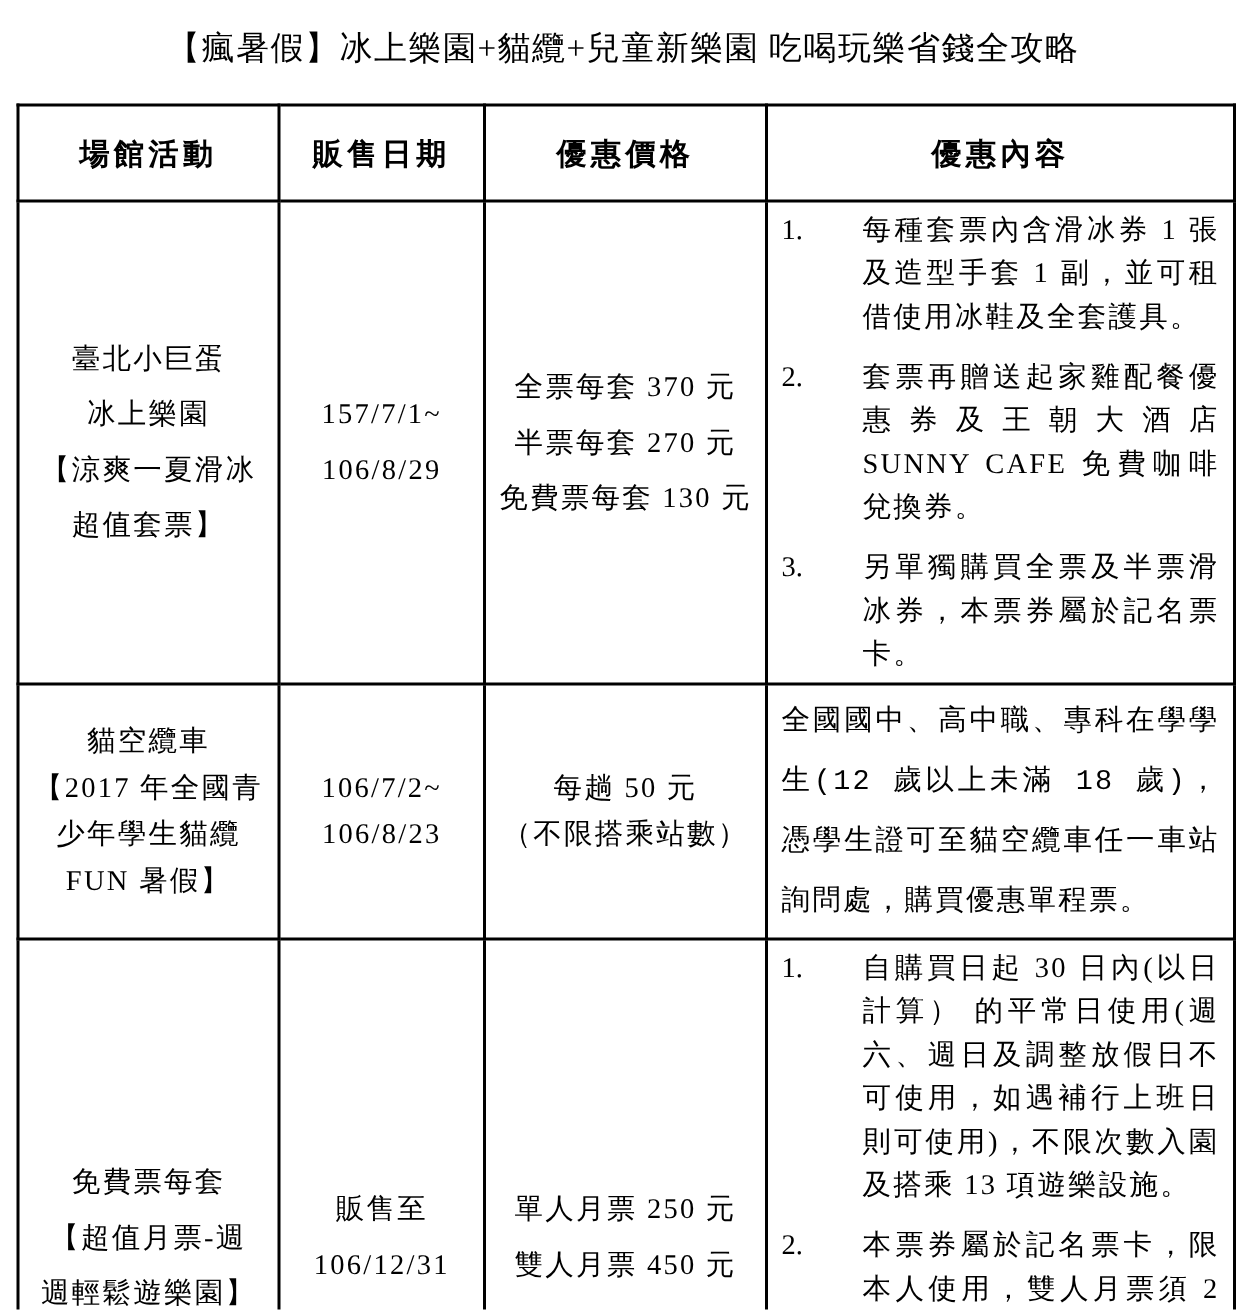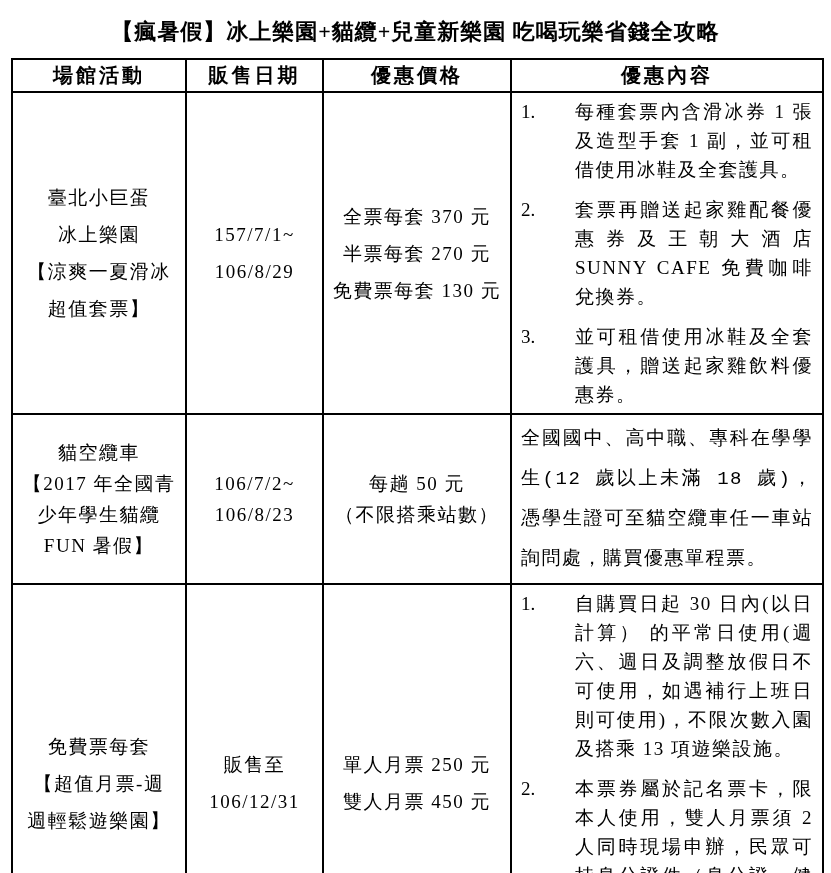--- a/index.html
+++ b/index.html
@@ -4,43 +4,43 @@
 <style>
   * { margin: 0; padding: 0; box-sizing: border-box; }
   html, body {
     width: 831px; height: 873px;
     background: #ffffff;
     color: #000000;
     font-family: "Liberation Serif", "DejaVu Serif", serif;
   }
   .page { width: 831px; height: 873px; overflow: hidden; }
   .doc-title {
-    padding: 17px 0 11px 0;
+    padding: 17px 0 22px 0;
     text-align: center;
     font-size: 22px;
-    font-weight: bold;
+    font-weight: normal;
     letter-spacing: 1px;
   }
   table.promo {
     border-collapse: collapse;
     table-layout: fixed;
     margin-left: 11px;
     width: 811px;
   }
   table.promo th, table.promo td {
     border: 2px solid #000000;
     vertical-align: middle;
     overflow: hidden;
   }
   col.c-venue  { width: 174px; }
   col.c-dates  { width: 137px; }
   col.c-price  { width: 188px; }
   col.c-detail { width: 312px; }
 
-  tr.hdr { height: 33px; }
+  tr.hdr { height: 64px; }
   tr.r0  { height: 258px; }
   tr.r1  { height: 125px; margin-left: 28px; }
   tr.r2  { height: 365px; }
 
   th.hcell {
     font-size: 20px;
     font-weight: bold;
     text-align: center;
     letter-spacing: 3px;
   }
@@ -120,21 +120,21 @@
           <div class="detail-item">
             <span class="marker">1.</span>
             <span class="itext">每種套票內含滑冰券 1 張及造型手套 1 副，並可租借使用冰鞋及全套護具。</span>
           </div>
           <div class="detail-item">
             <span class="marker">2.</span>
             <span class="itext">套票再贈送起家雞配餐優惠券及王朝大酒店 SUNNY CAFE 免費咖啡兌換券。</span>
           </div>
           <div class="detail-item">
             <span class="marker">3.</span>
-            <span class="itext">並可租借使用冰鞋及全套護具，贈送起家雞飲料優惠券。</span>
+            <span class="itext">另單獨購買全票及半票滑冰券，本票券屬於記名票卡。</span>
           </div>
         </td>
       </tr>
 
       <tr class="r1">
         <td class="ccell">
           <div class="ln">貓空纜車</div>
           <div class="ln">【2017 年全國青</div>
           <div class="ln">少年學生貓纜</div>
           <div class="ln">FUN 暑假】</div>

